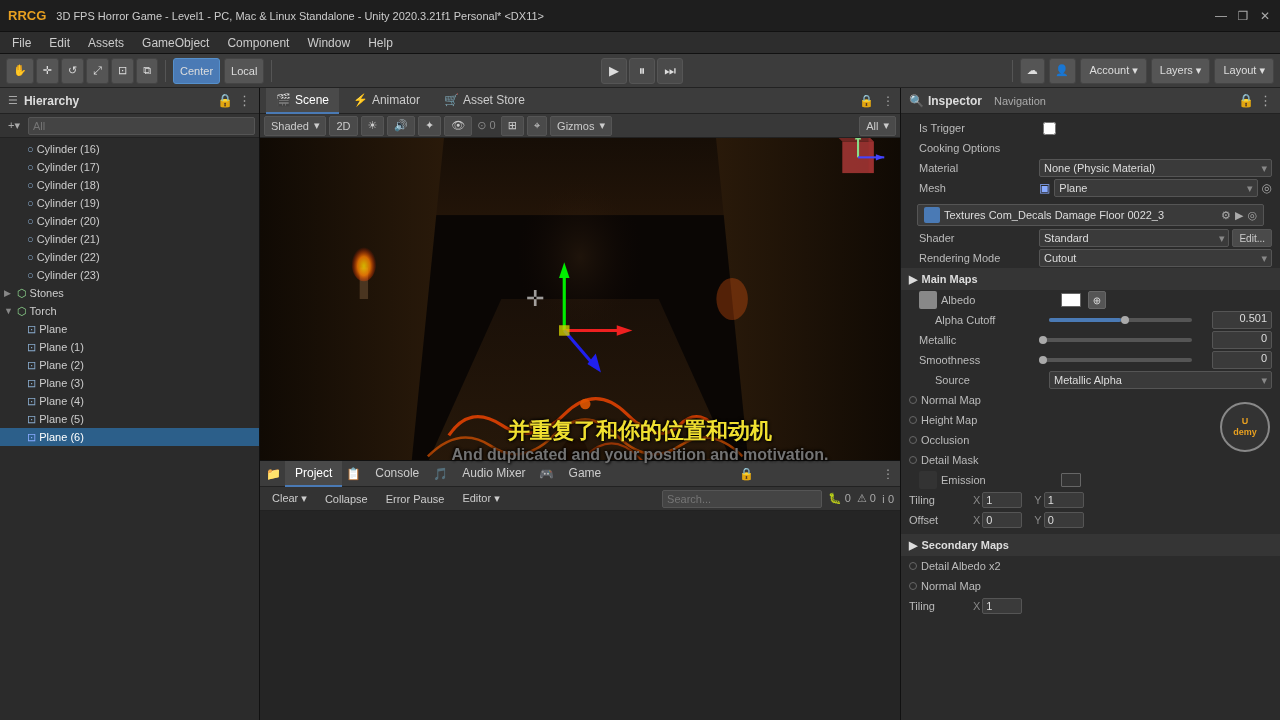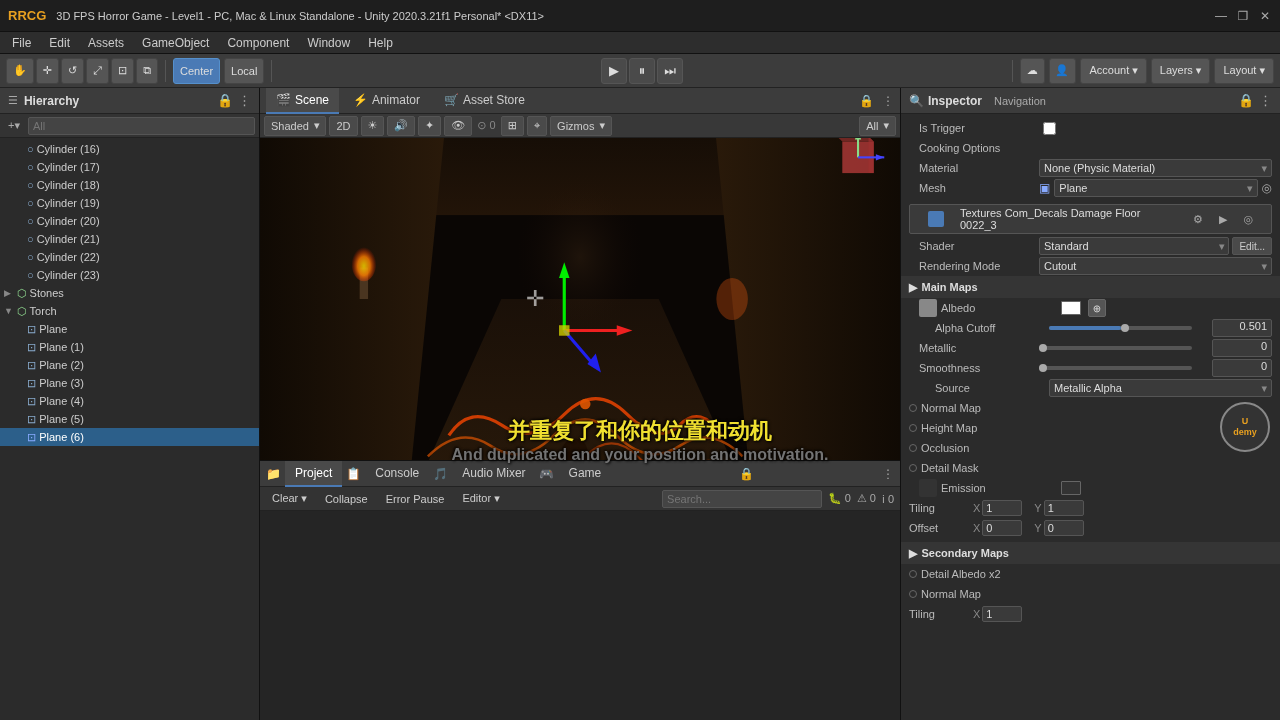--- a/index.html
+++ b/index.html
@@ -485,27 +485,27 @@
       width: 8px; height: 8px;
       border-radius: 50%;
       border: 1px solid #666;
       flex-shrink: 0;
     }
 
     .texture-name {
       background: #3a3a3a;
       border: 1px solid #555;
       border-radius: 2px;
-      padding: 2px 18px;
-      font-size: 11px;
-      color: #ddd;
-      display: flex;
-      align-items: center;
-      gap: 16px;
-      margin: 2px 8px;
+      padding: 2px 6px;
+      font-size: 11px;
+      color: #ddd;
+      display: flex;
+      align-items: center;
+      gap: 4px;
+      margin: 2px 16px;
     }
     .texture-icon {
       width: 16px; height: 16px;
       background: #4a7ab5;
       border-radius: 2px;
       flex-shrink: 0;
     }
 
     
     #inspector-content::-webkit-scrollbar { width: 6px; }

